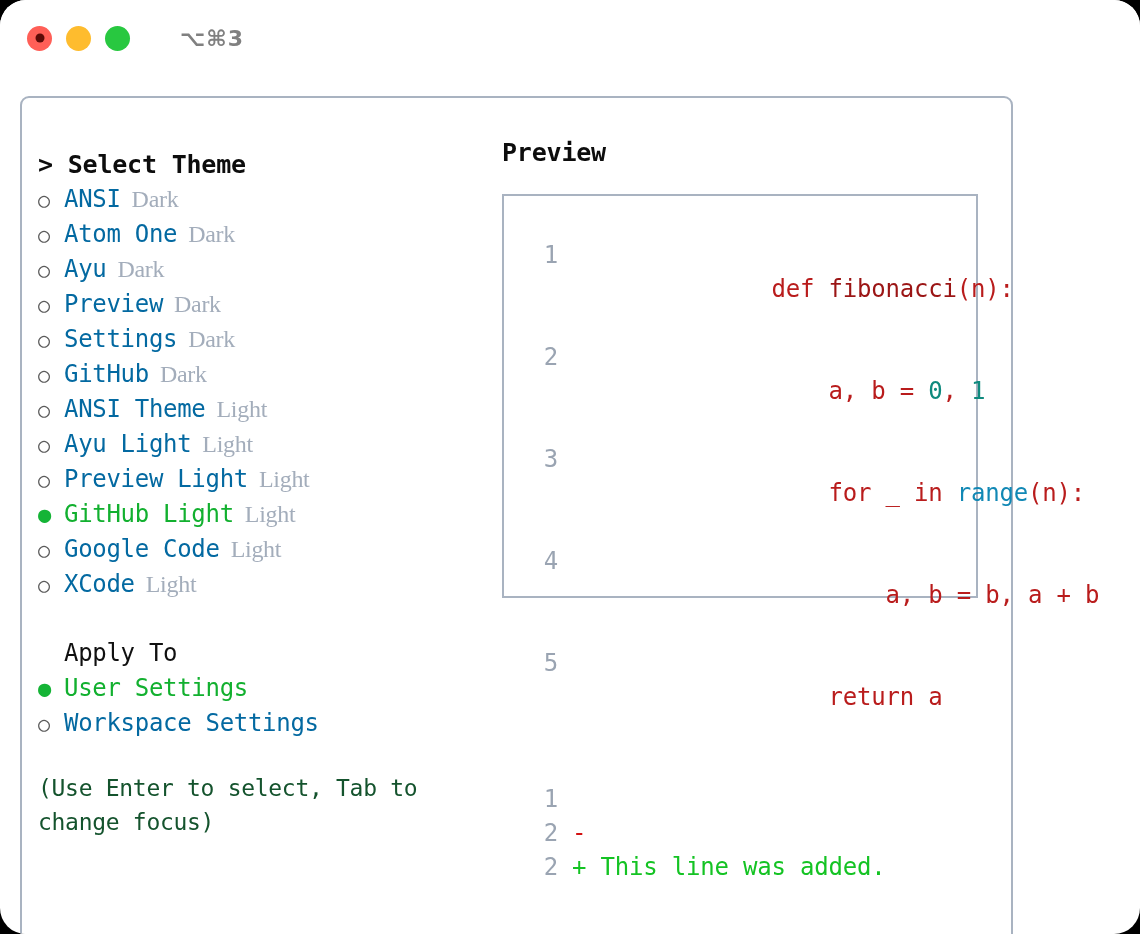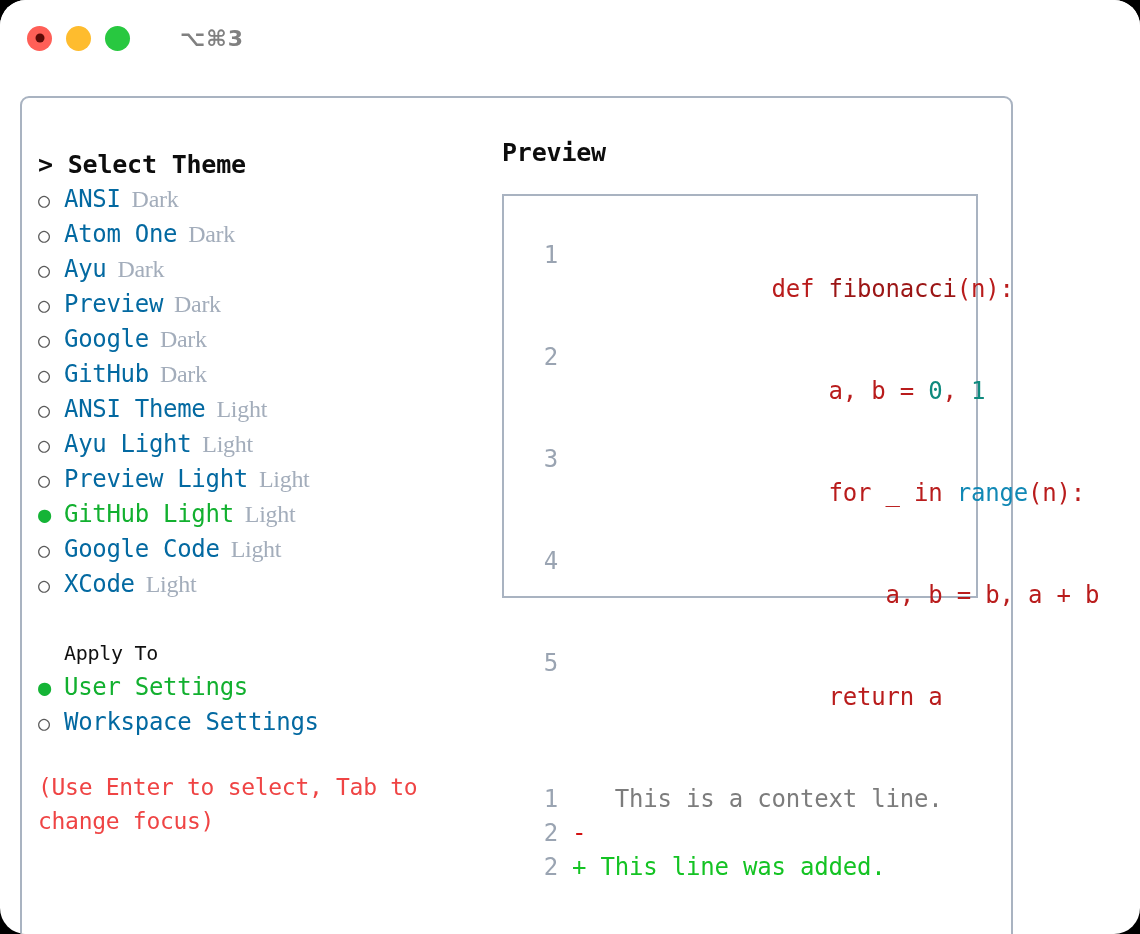--- a/index.html
+++ b/index.html
@@ -119,33 +119,33 @@
   .opt-label { color: #0369a1; }
   .opt-row.selected .opt-label { color: #12b02f; }
 
   .opt-tag {
     color: #a3adbb;
     margin-left: 11px;
     font-family: Liberation Serif, serif;
   }
 
   .apply-head {
-    font-size: 20px;
+    font-size: 24px;
     color: #101010;
     line-height: 34px;
     letter-spacing: -0.3px;
     white-space: pre;
   }
 
   .spacer-row { height: 34px; }
 
   .hint {
     margin-top: 30px;
     font-size: 23px;
-    color: #ef4444;
+    color: #14532d;
     line-height: 34px;
     letter-spacing: -0.3px;
     max-width: 410px;
   }
 
   
   .right-col {
     flex: 1;
     padding: 38px 0 0 18px;
   }
@@ -239,21 +239,21 @@
           </div>
 
           <div class="opt-row">
             <span class="bullet">○</span>
             <span class="opt-label">Preview</span>
             <span class="opt-tag">Dark</span>
           </div>
 
           <div class="opt-row">
             <span class="bullet">○</span>
-            <span class="opt-label">Google</span>
+            <span class="opt-label">Settings</span>
             <span class="opt-tag">Dark</span>
           </div>
 
           <div class="opt-row">
             <span class="bullet">○</span>
             <span class="opt-label">GitHub</span>
             <span class="opt-tag">Dark</span>
           </div>
 
           <div class="opt-row">
@@ -354,21 +354,21 @@
             <span class="lineno">5</span>
             <span class="code-text">
               <span class="tok-plain">    return a</span>
             </span>
           </div>
 
           <div class="blank-line"></div>
 
           <div class="code-line">
             <span class="lineno">1</span>
-            <span class="diff-ctx"> </span><span class="diff-ctx">  This is a context line.</span>
+            <span class="diff-ctx"> </span>
           </div>
 
           <div class="code-line">
             <span class="lineno">2</span>
             <span class="diff-del">-</span>
           </div>
 
           <div class="code-line">
             <span class="lineno">2</span>
             <span class="diff-add">+</span><span class="diff-add"> This line was added.</span>

